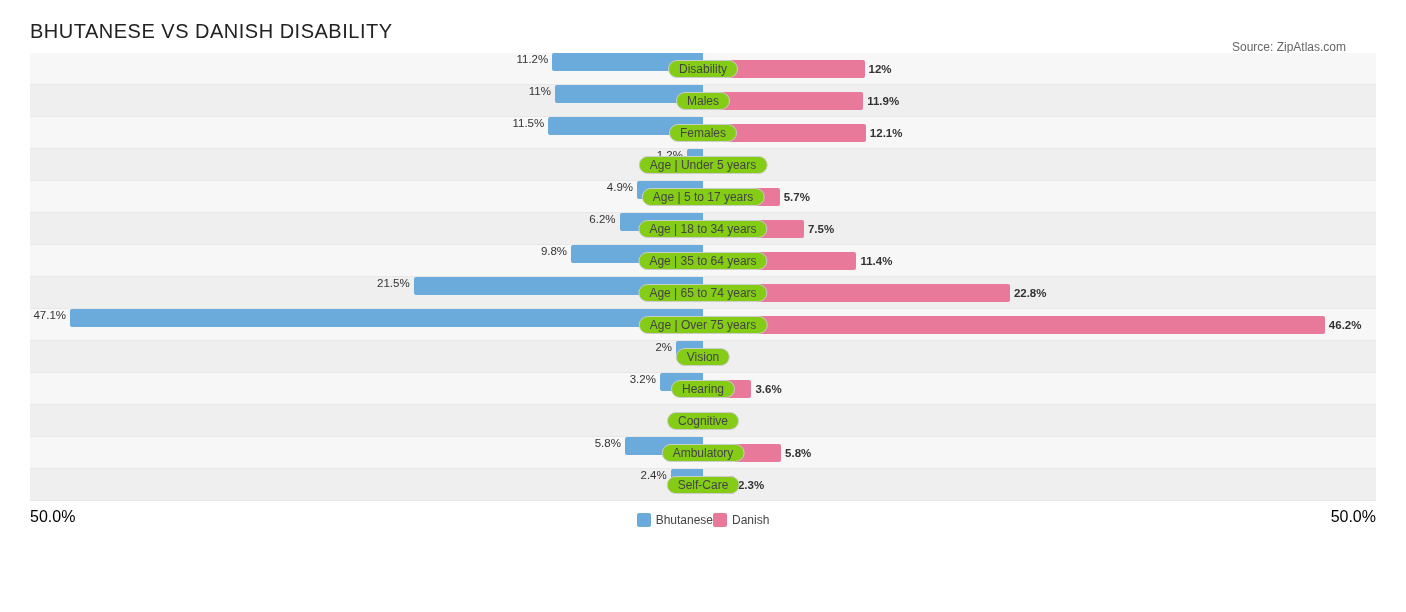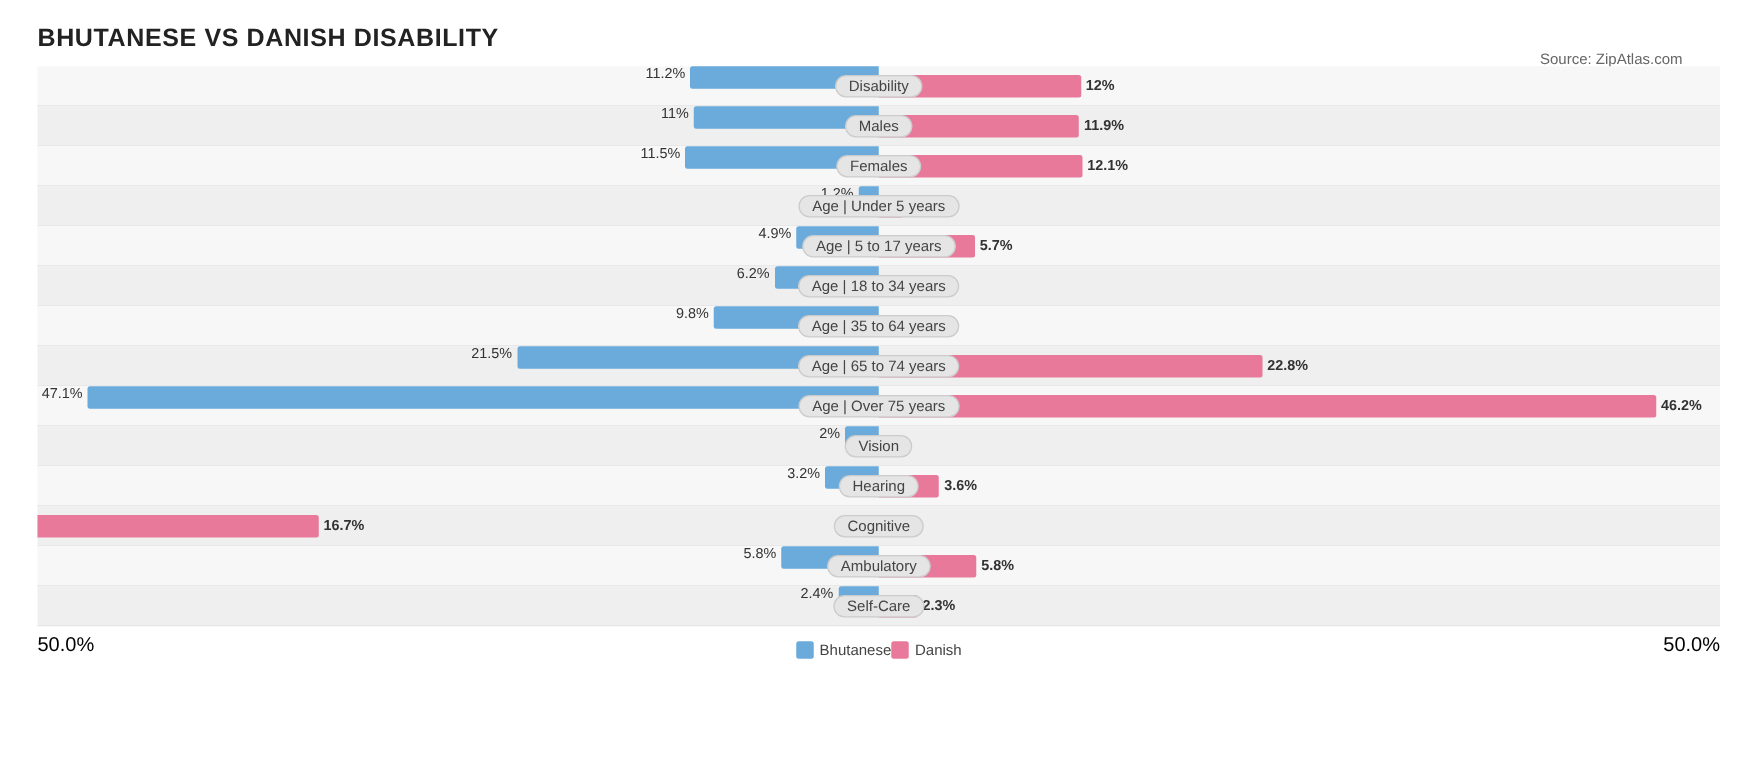--- a/index.html
+++ b/index.html
@@ -5,21 +5,21 @@
     * { box-sizing: border-box; margin: 0; padding: 0; }
     body {
       font-family: Arial, sans-serif;
       background: #fff;
       width: 1406px;
       min-height: 612px;
       padding: 20px 30px;
     }
     .chart-title {
       font-size: 20px;
-      font-weight: bold;
+      font-weight: normal;
       color: #222;
       margin-bottom: 4px;
       text-transform: uppercase;
       letter-spacing: 0.5px;
     }
     .source {
       position: absolute;
       top: 20px;
       right: 30px;
       font-size: 12px;
@@ -50,21 +50,21 @@
       height: 100%;
       position: relative;
     }
     
     
     
     .center-label {
       position: absolute;
       left: 50%;
       transform: translateX(-50%);
-      background: #e5e5e5;
+      background: #84cc16;
       border: 1px solid #ccc;
       border-radius: 10px;
       padding: 1px 10px;
       font-size: 12px;
       color: #444;
       white-space: nowrap;
       z-index: 10;
     }
     .left-section {
       display: flex;
@@ -206,29 +206,37 @@
       </div>
     </div>
   </div>
       <div class="bar-row">
     <div class="bar-container">
       <div class="left-section">
         <span class="left-value">6.2%</span>
         <div class="bar-blue" style="width:12.4%;"></div>
       </div>
       <span class="center-label">Age | 18 to 34 years</span>
+      <div class="right-section">
+        <div class="bar-pink" style="width:15%;"></div>
+        <span class="right-value">7.5%</span>
+      </div>
     </div>
   </div>
       <div class="bar-row">
     <div class="bar-container">
       <div class="left-section">
         <span class="left-value">9.8%</span>
         <div class="bar-blue" style="width:19.6%;"></div>
       </div>
       <span class="center-label">Age | 35 to 64 years</span>
+      <div class="right-section">
+        <div class="bar-pink" style="width:22.8%;"></div>
+        <span class="right-value">11.4%</span>
+      </div>
     </div>
   </div>
       <div class="bar-row">
     <div class="bar-container">
       <div class="left-section">
         <span class="left-value">21.5%</span>
         <div class="bar-blue" style="width:43%;"></div>
       </div>
       <span class="center-label">Age | 65 to 74 years</span>
       <div class="right-section">
@@ -268,24 +276,20 @@
       <span class="center-label">Hearing</span>
       <div class="right-section">
         <div class="bar-pink" style="width:7.200000000000001%;"></div>
         <span class="right-value">3.6%</span>
       </div>
     </div>
   </div>
       <div class="bar-row">
     <div class="bar-container">
       <span class="center-label">Cognitive</span>
-      <div class="right-section">
-        <div class="bar-pink" style="width:33.4%;"></div>
-        <span class="right-value">16.7%</span>
-      </div>
     </div>
   </div>
       <div class="bar-row">
     <div class="bar-container">
       <div class="left-section">
         <span class="left-value">5.8%</span>
         <div class="bar-blue" style="width:11.6%;"></div>
       </div>
       <span class="center-label">Ambulatory</span>
       <div class="right-section">

